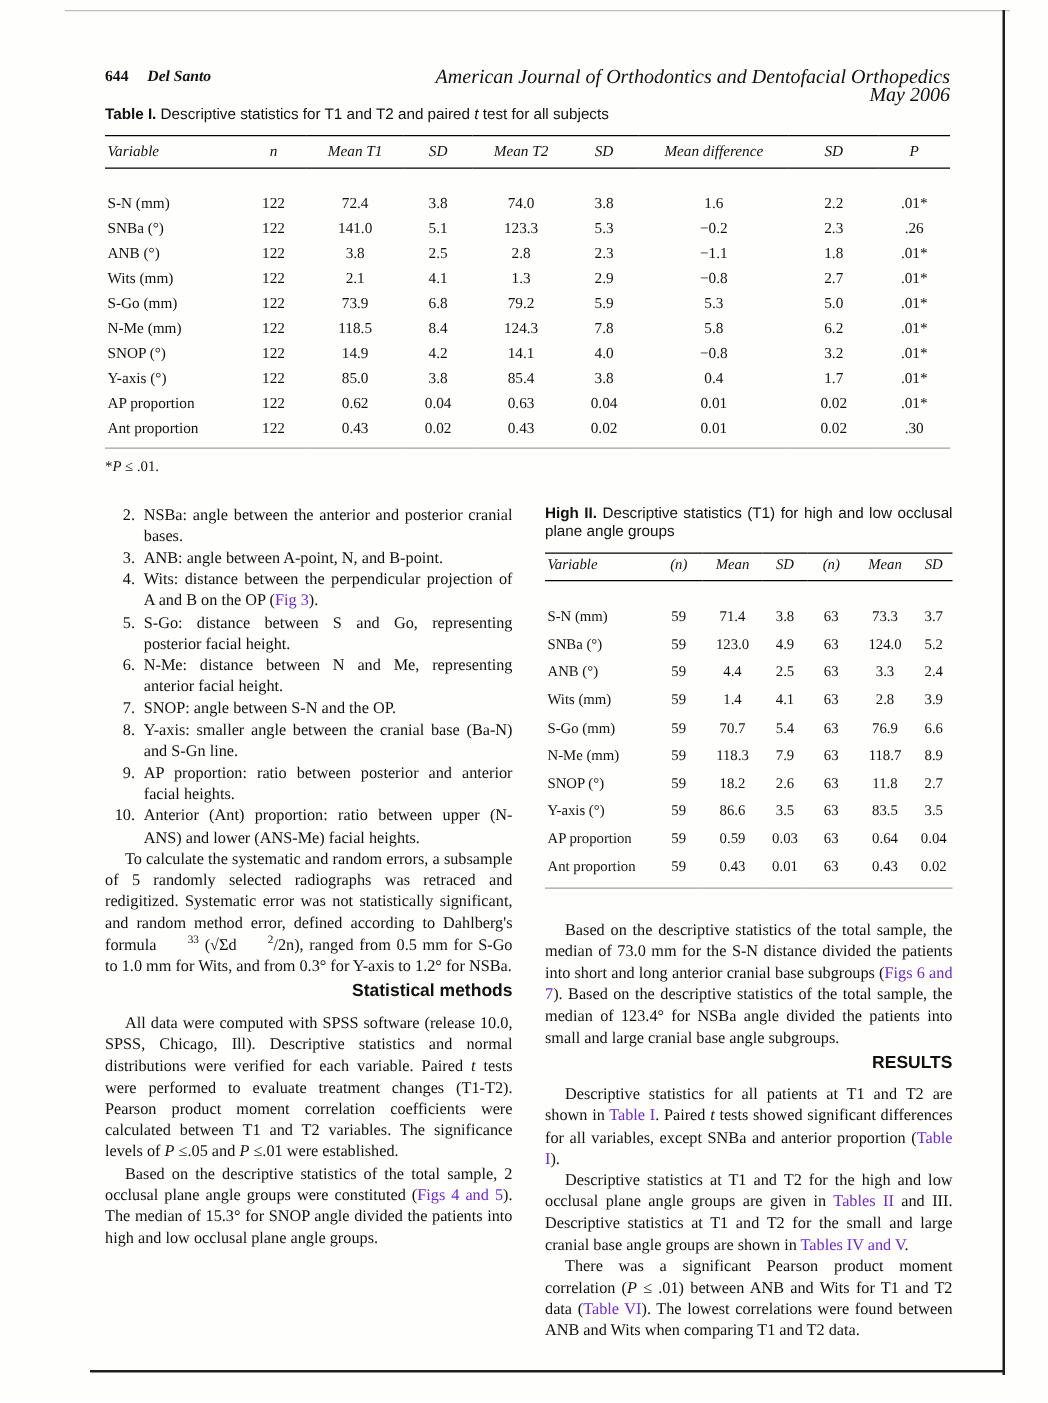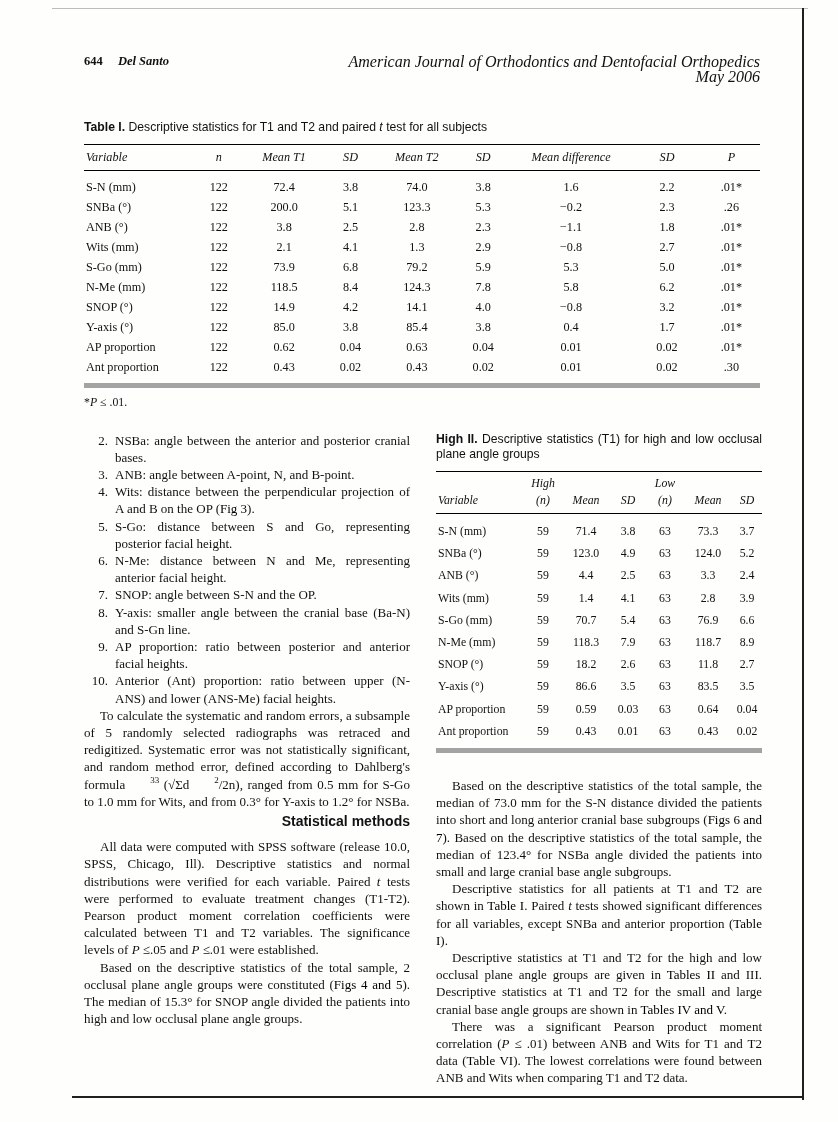--- a/index.html
+++ b/index.html
@@ -20,32 +20,32 @@
   .rh-pagenum { font-weight:bold; }
   .rh-author { font-weight:bold; font-style:italic; margin-left:12px; }
   .rh-right { text-align:right; font-style:italic; font-size:16px; line-height:15px; }
 
   
   .tcaption { font-family:"Liberation Sans", sans-serif; font-size:12.2px; line-height:15.5px; margin:0 0 8px 0; }
   .tcaption .tlabel { font-weight:bold; }
 
   
   table { border-collapse:collapse; width:100%; table-layout:fixed; }
-  .sci-table { border-top:1px solid #000; border-bottom:5px solid #a3a3a3; }
+  .sci-table { border-top:1px solid #000; border-bottom:1px solid #a3a3a3; }
   .sci-table th {
     font-weight:normal; font-style:italic; text-align:center;
     padding:5px 2px 5px 2px; font-size:12.2px;
   }
   .sci-table thead { border-bottom:1px solid #000; }
   .sci-table td { text-align:center; padding:2.5px 2px; font-size:12.2px; }
   .sci-table th:first-child, .sci-table td:first-child { text-align:left; padding-left:2px; }
-  .sci-table tbody tr:first-child td { padding-top:9px; }
+  .sci-table tbody tr:first-child td { padding-top:20px; }
   .sci-table tbody tr:last-child td { padding-bottom:8px; }
 
-  #table1-wrap { margin-top:36px; }
+  #table1-wrap { }
   #table2 th, #table2 td { font-size:11.8px; }
   #table2 .group-row th { padding:3px 2px 0 2px; }
   #table2 .col-row th { padding:0 2px 4px 2px; }
 
   .footnote { font-size:11.8px; margin-top:7px; }
   .footnote .i { font-style:italic; }
 
   
   .cols { display:flex; gap:26px; margin-top:22px; }
   .col { width:326px; flex:none; font-size:13px; line-height:17.2px; text-align:justify; }
@@ -55,21 +55,21 @@
   .def-num { flex:none; width:22px; text-align:right; padding-left:2px; }
   .def-body { flex:1; margin-left:7px; text-align:justify; }
 
   p.body-para { margin:0; text-indent:16px; }
   .section-heading {
     font-family:"Liberation Sans", sans-serif; font-weight:bold; font-size:14px;
     margin:3px 0 8px 0; text-align:right;
   }
 
   .i { font-style:italic; }
-  .link { color:#000000; cursor:pointer; }
+  .link { color:#6d28d9; cursor:pointer; }
   sup { font-size:9px; line-height:0;margin-left:25px; }
 
   #table2-block { margin-bottom:24px; }
   #para-d { margin-top:0; }
 </style>
 </head>
 <body>
 
 <div class="page">
   <div class="edge-top"></div>
@@ -127,21 +127,21 @@
               <td>3.8</td>
               <td>74.0</td>
               <td>3.8</td>
               <td>1.6</td>
               <td>2.2</td>
               <td>.01*</td>
             </tr>
             <tr>
               <td>SNBa (°)</td>
               <td>122</td>
-              <td>200.0</td>
+              <td>141.0</td>
               <td>5.1</td>
               <td>123.3</td>
               <td>5.3</td>
               <td>−0.2</td>
               <td>2.3</td>
               <td>.26</td>
             </tr>
             <tr>
               <td>ANB (°)</td>
               <td>122</td>
@@ -295,29 +295,20 @@
             <colgroup>
               <col style="width:88px">
                 <col style="width:38px">
                 <col style="width:48px">
               <col style="width:36px">
                 <col style="width:38px">
                 <col style="width:48px">
                 <col style="width:30px">
             </colgroup>
             <thead>
-              <tr class="group-row">
-                  <th></th>
-                  <th>High</th>
-                  <th></th>
-                  <th></th>
-                  <th>Low</th>
-                  <th></th>
-                  <th></th>
-                </tr>
               <tr class="col-row">
                   <th>Variable</th>
                   <th>(n)</th>
                   <th>Mean</th>
                   <th>SD</th>
                   <th>(n)</th>
                   <th>Mean</th>
                   <th>SD</th>
                 </tr>
             </thead>
@@ -411,20 +402,21 @@
                   <td>63</td>
                   <td>0.43</td>
                   <td>0.02</td>
                 </tr>
               </tbody>
           </table>
         </div>
 
         <p class="body-para" id="para-d"><span>Based on the descriptive statistics of the total sample, the median of 73.0 mm for the S-N distance divided the patients into short and long anterior cranial base subgroups (</span><span class="link">Figs 6 and 7</span><span>). Based on the descriptive statistics of the total sample, the median of 123.4° for NSBa angle divided the patients into small and large cranial base angle subgroups.</span></p>
 
+        <h3 class="section-heading">RESULTS</h3>
 
         <p class="body-para"><span>Descriptive statistics for all patients at T1 and T2 are shown in </span><span class="link">Table I</span><span>. Paired </span><span class="i">t</span><span> tests showed significant differences for all variables, except SNBa and anterior proportion (</span><span class="link">Table I</span><span>).</span></p>
         <p class="body-para"><span>Descriptive statistics at T1 and T2 for the high and low occlusal plane angle groups are given in </span><span class="link">Tables II</span><span> and III. Descriptive statistics at T1 and T2 for the small and large cranial base angle groups are shown in </span><span class="link">Tables IV and V</span><span>.</span></p>
         <p class="body-para"><span>There was a significant Pearson product moment correlation (</span><span class="i">P</span><span> ≤ .01) between ANB and Wits for T1 and T2 data (</span><span class="link">Table VI</span><span>). The lowest correlations were found between ANB and Wits when comparing T1 and T2 data.</span></p>
       </div>
 
     </div>
   </div>
 </div>
 

